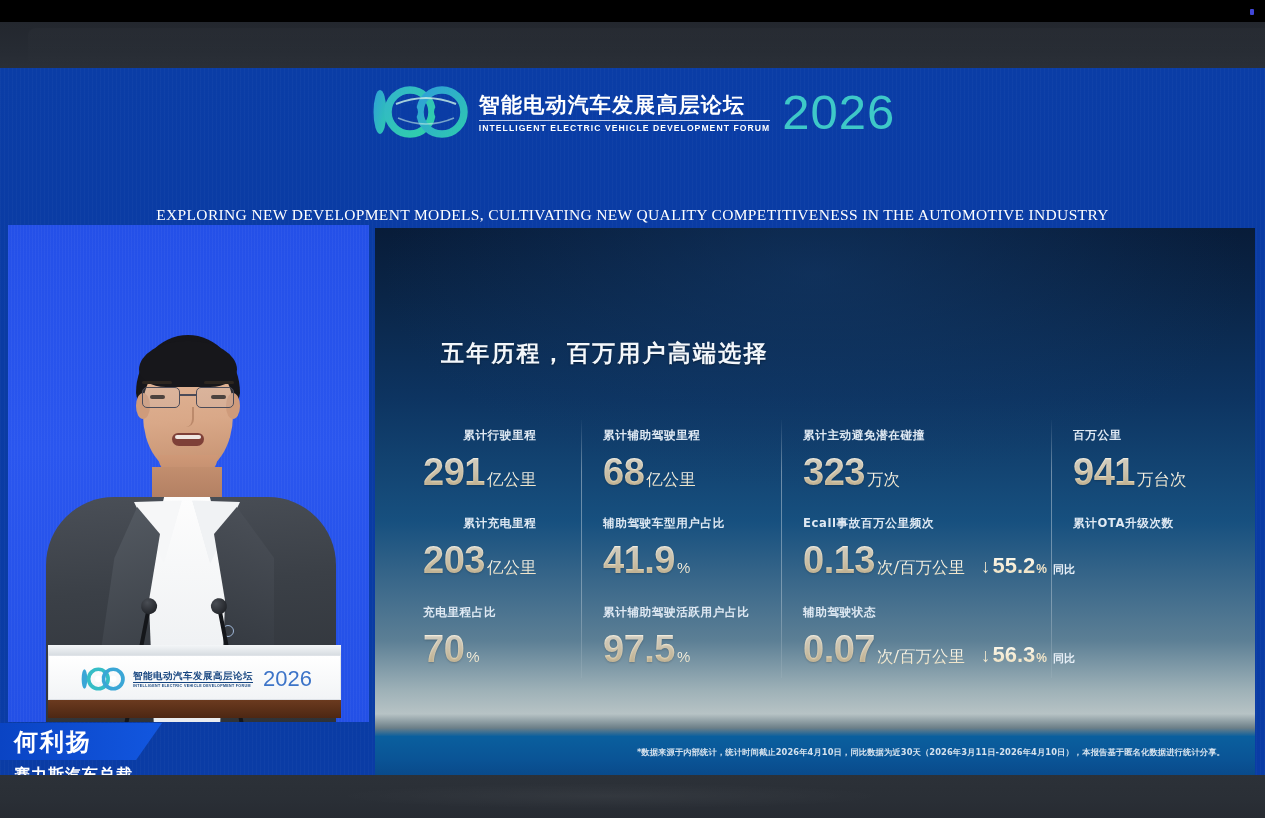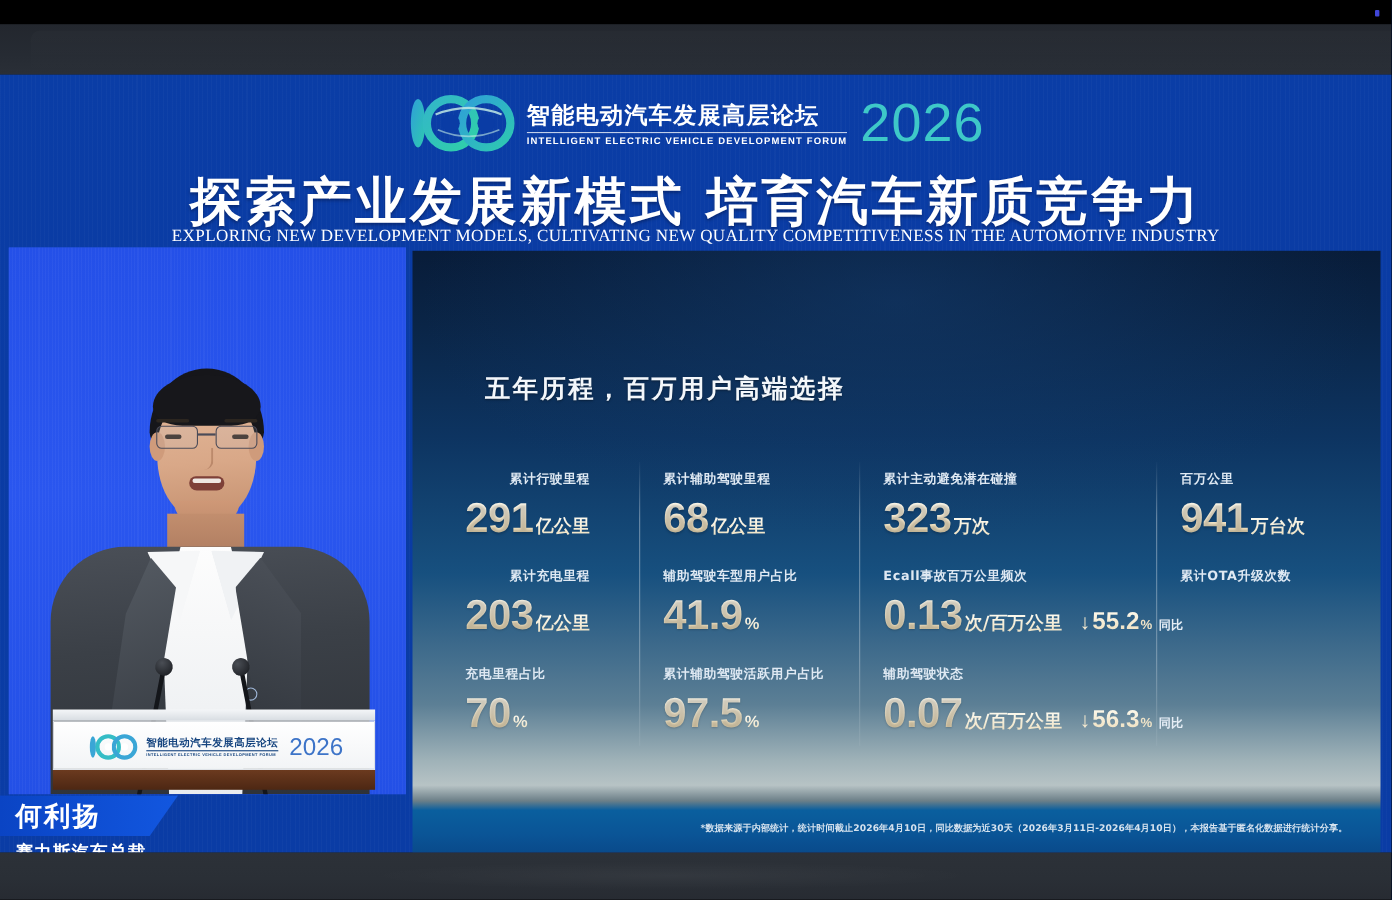--- a/index.html
+++ b/index.html
@@ -300,21 +300,21 @@
   .num{
     font-family:"Liberation Sans",sans-serif;
     font-weight:700; font-size:38px; line-height:40px;
     letter-spacing:-.5px;
     background:linear-gradient(180deg,#fffdf4 0%,#f7ecd2 45%,#e3cfa4 100%);
     -webkit-background-clip:text; background-clip:text; color:transparent;
     text-shadow:0 1px 2px rgba(0,0,0,.18);
   }
   .unit{
     font-family:"DejaVu Sans","Liberation Sans",sans-serif;
-    font-weight:700; font-size:16.5px; margin-left:2px;
+    font-weight:400; font-size:16.5px; margin-left:2px;
     background:linear-gradient(180deg,#fffdf4,#ebddbc);
     -webkit-background-clip:text; background-clip:text; color:transparent;
   }
   .unit.pct{ font-size:15px; font-family:"Liberation Sans",sans-serif; }
   .delta{
     display:flex; align-items:baseline; margin-left:16px;
   }
   .delta .arrow{
     font-family:"Liberation Sans",sans-serif; font-size:19px; font-weight:400;
     color:#f4e9cf; margin-right:2px;
@@ -378,21 +378,20 @@
             <path d="M28 34 Q56 46 84 34" stroke="#bfe9e4" stroke-width="1.6" fill="none" opacity=".6"></path>
           </svg>
         </div>
         <div class="logo-txt">
           <div class="logo-cn">智能电动汽车发展高层论坛</div>
           <div class="logo-rule"></div>
           <div class="logo-en">INTELLIGENT ELECTRIC VEHICLE DEVELOPMENT FORUM</div>
         </div>
         <div class="logo-year">2026</div>
       </div>
-      <div class="headline">探索产业发展新模式 培育汽车新质竞争力</div>
       <div class="subhead">EXPLORING NEW DEVELOPMENT MODELS, CULTIVATING NEW QUALITY COMPETITIVENESS IN THE AUTOMOTIVE INDUSTRY</div>
     </div>
 
     <div class="speaker">
       <div class="sp-head">
         <div class="sp-hair"></div>
         <div class="sp-face"></div>
         <div class="sp-hair2"></div>
         <div class="sp-ear-l"></div>
         <div class="sp-ear-r"></div>

